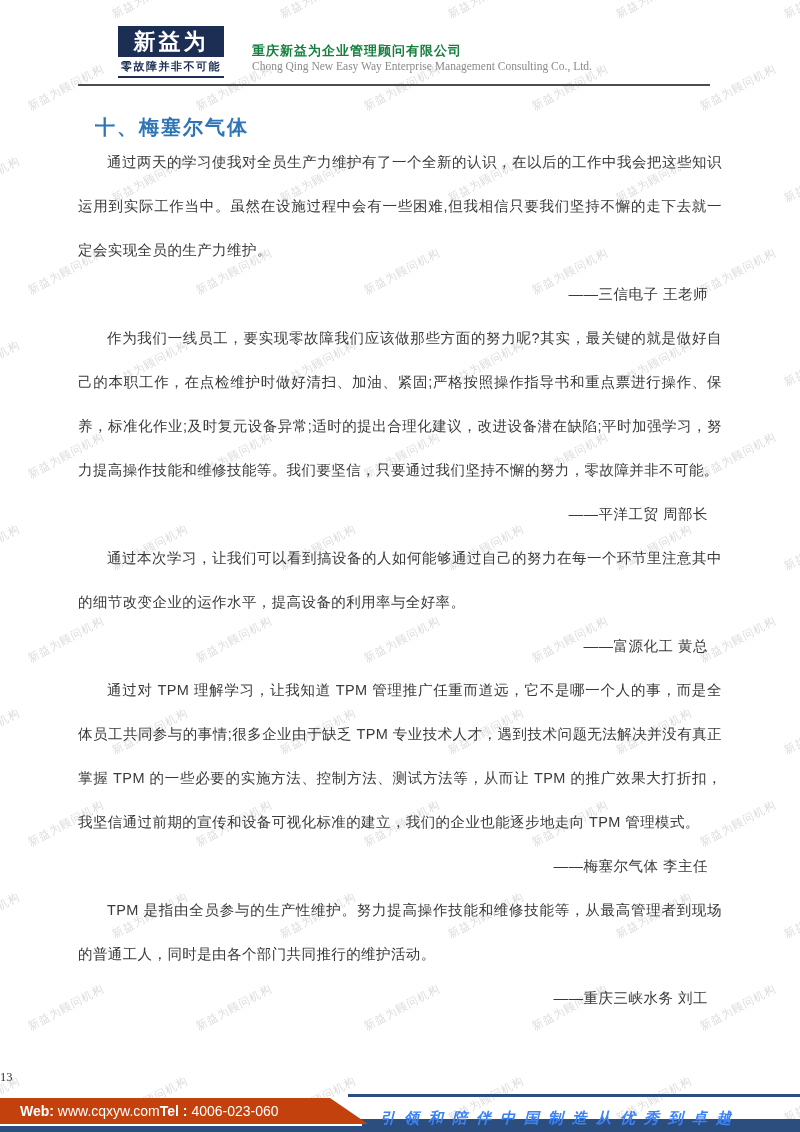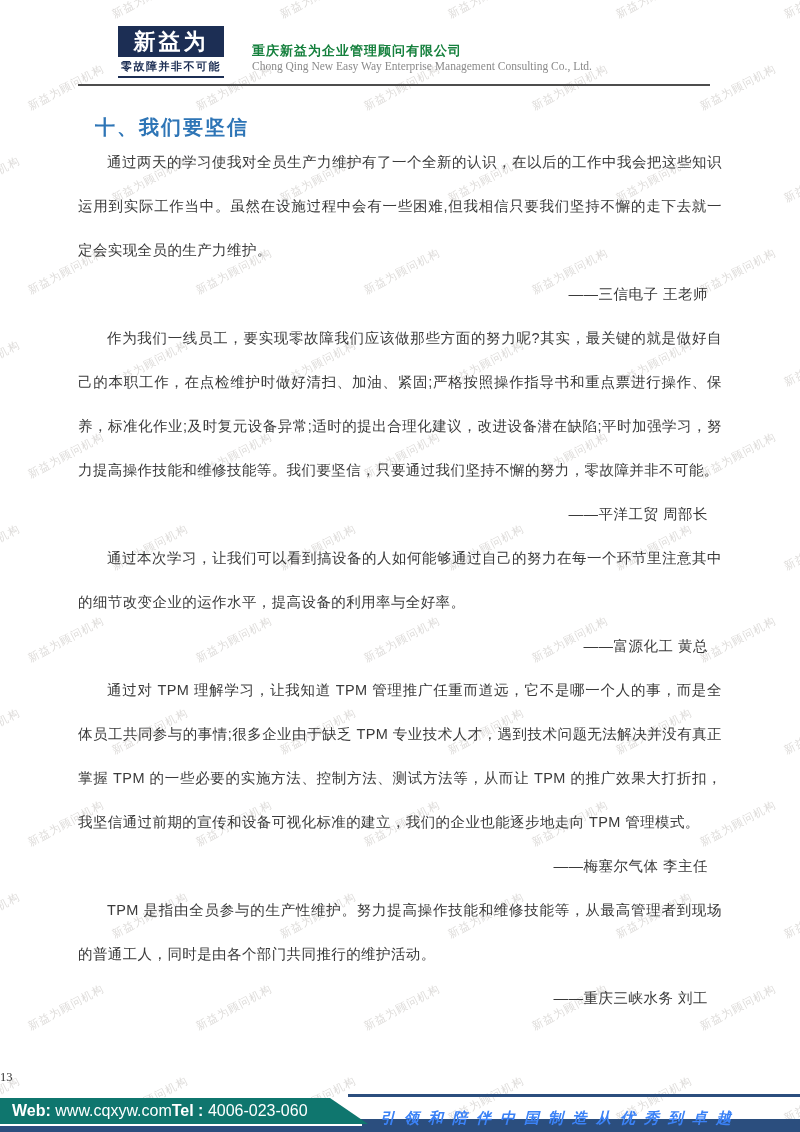--- a/index.html
+++ b/index.html
@@ -99,26 +99,26 @@
   .footer-thinline {
     position: absolute; top: 2px; left: 348px; right: 0; height: 3px;
     background: #2b4e7e;
   }
   .footer-bottombar {
     position: absolute; bottom: 0; left: 0; right: 0; height: 13px;
     background: #2b4e7e;
   }
   .footer-leftblock {
     position: absolute; top: 6px; left: 0; width: 368px; height: 26px;
-    background: #0f766e;
+    background: #c2410c;
     clip-path: polygon(0 0, 330px 0, 368px 100%, 0 100%);
     color: #ffffff;
-    font-size: 16px;
+    font-size: 14px;
     line-height: 26px;
-    padding-left: 12px;
+    padding-left: 20px;
     white-space: nowrap;
     z-index: 2;
   }
   .footer-leftblock .lbl { font-weight: bold; }
   .footer-whiteline {
     position: absolute; top: 32px; left: 0; width: 362px; height: 2px;
     background: #ffffff; z-index: 3;
   }
   .footer-slogan {
     position: absolute; top: 15px; left: 362px; width: 396px;
@@ -217,21 +217,21 @@
         <div class="logo-box">新益为</div>
         <div class="logo-strip">零故障并非不可能</div>
       </div>
       <div class="company-col">
         <div class="company-cn">重庆新益为企业管理顾问有限公司</div>
         <div class="company-en">Chong Qing New Easy Way Enterprise Management Consulting Co., Ltd.</div>
       </div>
     </div>
     <div class="header-rule"></div>
 
-    <div class="doc-title">十、我们要坚信</div>
+    <div class="doc-title">十、梅塞尔气体</div>
 
     <div class="body-area">
 
       <section>
         <p class="para">通过两天的学习使我对全员生产力维护有了一个全新的认识，在以后的工作中我会把这些知识运用到实际工作当中。虽然在设施过程中会有一些困难,但我相信只要我们坚持不懈的走下去就一定会实现全员的生产力维护。</p>
         <div class="attr">——三信电子 王老师</div>
       </section>
 
       <section>
         <p class="para">作为我们一线员工，要实现零故障我们应该做那些方面的努力呢?其实，最关键的就是做好自己的本职工作，在点检维护时做好清扫、加油、紧固;严格按照操作指导书和重点票进行操作、保养，标准化作业;及时复元设备异常;适时的提出合理化建议，改进设备潜在缺陷;平时加强学习，努力提高操作技能和维修技能等。我们要坚信，只要通过我们坚持不懈的努力，零故障并非不可能。</p>

